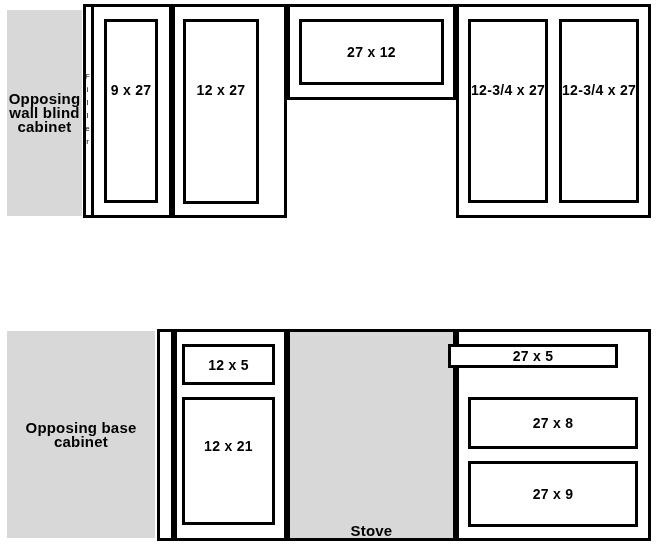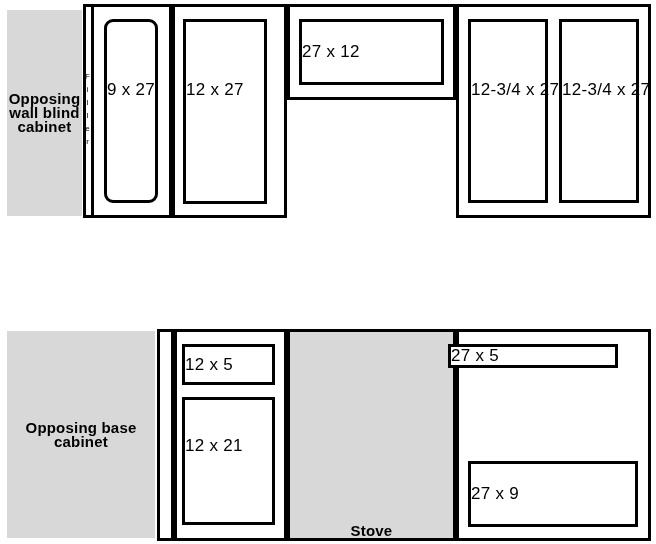--- a/index.html
+++ b/index.html
@@ -35,23 +35,25 @@
     text-align: center;
     font-weight: bold;
     font-size: 15px;
     line-height: 14px;
     letter-spacing: 0.2px;
   }
   .dim-label {
     position: absolute;
     left: 0;
     right: 0;
-    font-size: 17px;
+    text-align: center;
+    font-size: 14px;
     letter-spacing: 0.3px;
     white-space: nowrap;
+    font-weight: bold;
   }
   .dim-mid  { top: 50%; transform: translateY(-50%); }
   .dim-high { top: 38%; transform: translateY(-50%); }
   .filler-divider {
     position: absolute;
     background: var(--outline-black, #000000);
   }
   .filler-text {
     position: absolute;
     display: flex;
@@ -72,26 +74,26 @@
 
   <div class="box grayfill annot" style="left:7px; top:10px; width:75px; height:206px;">
     <span>Opposing</span>
     <span>wall blind</span>
     <span>cabinet</span>
   </div>
 
   <div class="box outline" style="left:83px; top:4px; width:89px; height:214px;"></div>
   <div class="filler-divider" style="left:91px; top:4px; width:3px; height:214px;"></div>
   <div class="filler-text" style="left:83px; top:4px; width:9px; height:214px;">Filler</div>
-  <div class="box outline" style="left:104px; top:19px; width:54px; height:184px;border-radius:9px;">
+  <div class="box outline" style="left:104px; top:19px; width:54px; height:184px;">
     <span class="dim-label dim-high">9 x 27</span>
   </div>
 
   <div class="box outline" style="left:172px; top:4px; width:115px; height:214px;"></div>
-  <div class="box outline" style="left:183px; top:19px; width:84px; height:185px;">
+  <div class="box outline" style="left:183px; top:19px; width:76px; height:185px;">
     <span class="dim-label dim-high">12 x 27</span>
   </div>
 
   <div class="box outline" style="left:287px; top:4px; width:169px; height:96px;"></div>
   <div class="box outline" style="left:299px; top:19px; width:145px; height:66px;">
     <span class="dim-label dim-mid">27 x 12</span>
   </div>
 
   <div class="box outline" style="left:456px; top:4px; width:195px; height:214px;"></div>
   <div class="box outline" style="left:468px; top:19px; width:80px; height:184px;">
@@ -116,17 +118,20 @@
   </div>
 
   <div class="box outline grayfill annot" style="left:287px; top:329px; width:169px; height:212px; background: var(--highlight-gray, #d8d8d8); justify-content: flex-end;">
     <span>Stove</span>
   </div>
 
   <div class="box outline" style="left:456px; top:329px; width:195px; height:212px;"></div>
   <div class="box outline" style="left:448px; top:344px; width:170px; height:24px;">
     <span class="dim-label dim-mid">27 x 5</span>
   </div>
+  <div class="box outline" style="left:468px; top:397px; width:170px; height:52px;">
+    <span class="dim-label dim-mid">27 x 8</span>
+  </div>
   <div class="box outline" style="left:468px; top:461px; width:170px; height:66px;">
     <span class="dim-label dim-mid">27 x 9</span>
   </div>
 
 </div>
 
 </body></html>

